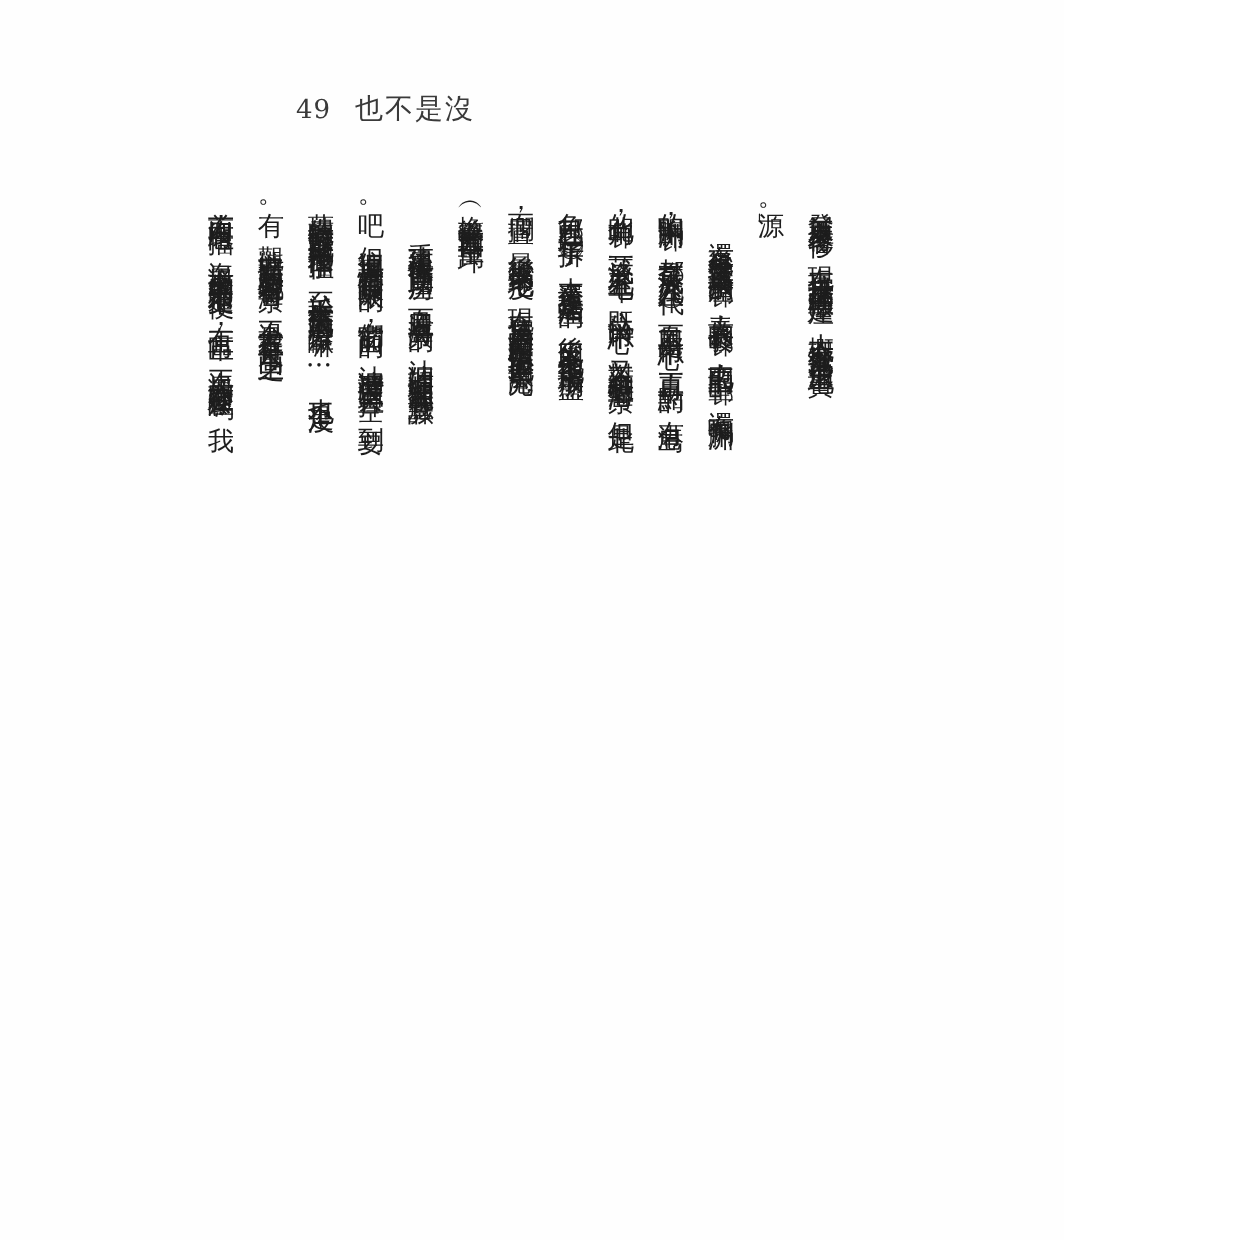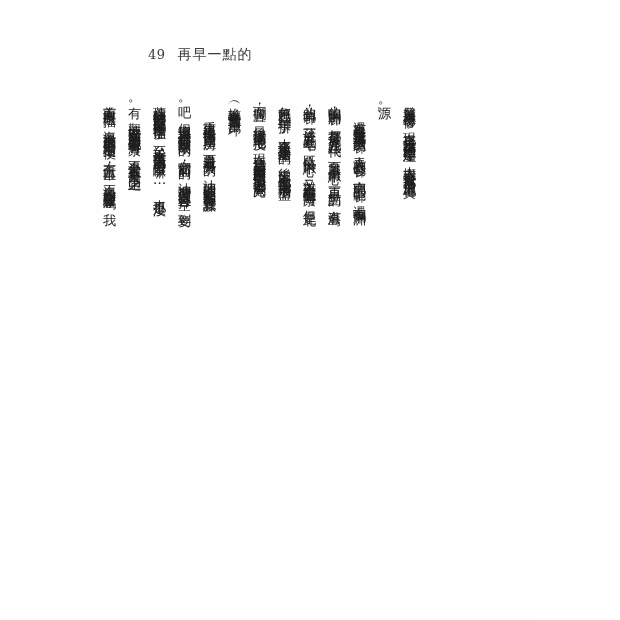--- a/index.html
+++ b/index.html
@@ -77,21 +77,21 @@
     margin-right: 0;
   }
 </style>
 </head>
 <body>
 
 <div id="page">
 
   <div id="header">
     <span class="folio">49</span>
-    <span class="running-title">再早一點的</span>
+    <span class="running-title">也不是沒</span>
   </div>
 
   <div id="body-text">
       <div class="col">發展要來得奢侈。現在再按禾輋邨的標準建屋，大概亦會被批為「浪費土地資</div>
       <div class="col">源」。</div>
       <div class="col indent">還有幾條坐擁真正海景的屋邨：青衣的長發邨，屯門的三聖邨，還有鴨脷洲</div>
       <div class="col">的鴨脷洲邨，都是落成於一九八〇年代，而且不處市中心。再早一點的，有港島</div>
       <div class="col">的北角邨，落成於一九五七年，既位於市中心，又對正維多利亞港海景，但是北</div>
       <div class="col">角邨已在二〇〇〇年拆了。本來還說要建居屋的，後來因為九七後地產市場崩盤</div>
       <div class="col">而擱置，最後變成豪宅地皮。現在這兒買房的實用面積呎價最少也要四萬港元</div>

